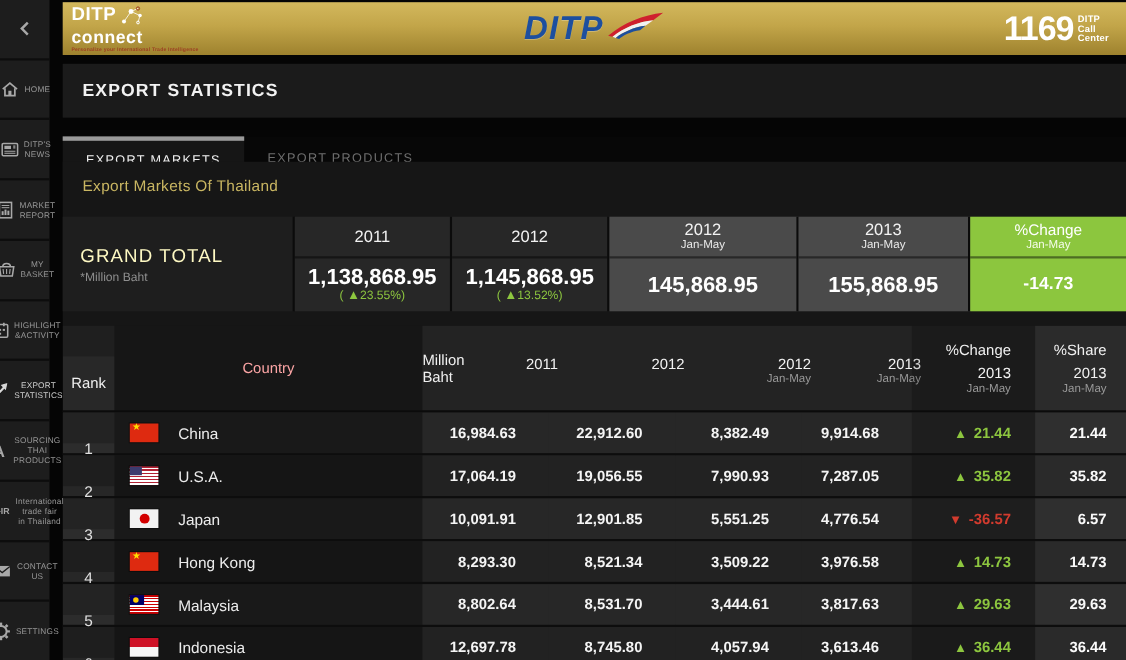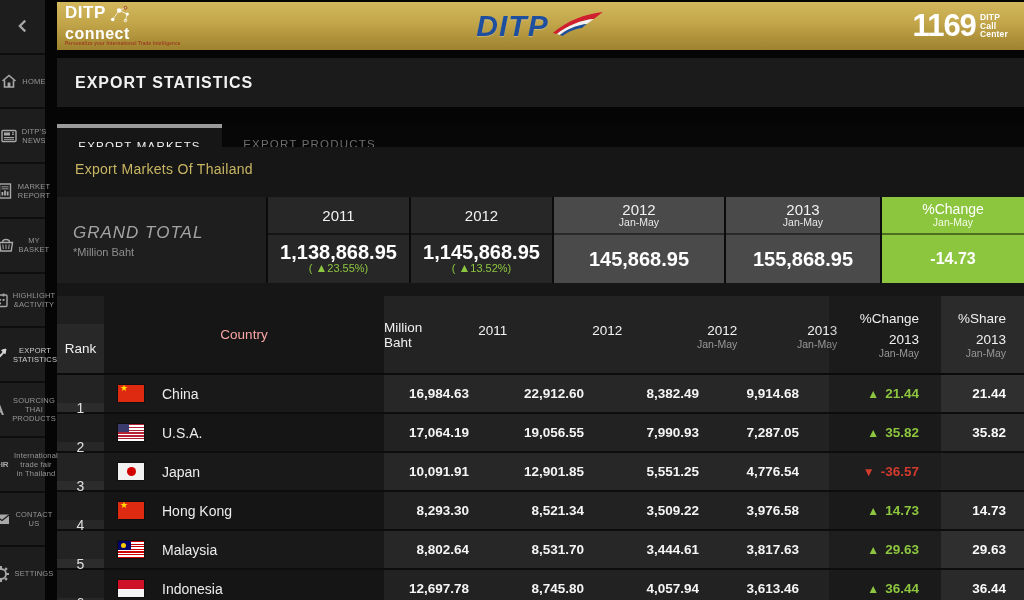--- a/index.html
+++ b/index.html
@@ -38,21 +38,21 @@
   .tab.active{left:0;width:165px;background:#161616;border-top:4px solid #9a9a9a;color:#f0f0f0;}
   .tab.inactive{left:165px;width:175px;color:#6e6e6e;}
   .content-bg{position:absolute;left:57px;top:147px;width:967px;height:453px;background:#161616;}
   .subtitle{position:absolute;left:75px;top:161px;font-size:14px;color:#c9b662;letter-spacing:.3px;}
 
   
   .gt{position:absolute;left:57px;top:197px;width:967px;height:86px;display:flex;}
   .gt-col{box-sizing:border-box;border-right:2px solid #0b0b0b;display:flex;flex-direction:column;}
   .gt-col:last-child{border-right:none;}
   .gt-label{width:211px;background:#1e1e1e;justify-content:center;padding-left:16px;}
-  .gt-label .gl1{color:#a3a3a3;font-size:17px;letter-spacing:1px;font-style:italic;}
+  .gt-label .gl1{color:#fef9c3;font-size:17px;letter-spacing:1px;}
   .gt-label .gl2{color:#8f8f8f;font-size:11px;margin-top:3px;}
   .gt-head{height:38px;display:flex;flex-direction:column;align-items:center;justify-content:center;border-bottom:2px solid rgba(0,0,0,.45);box-sizing:border-box;}
   .gt-val{flex:1;display:flex;flex-direction:column;align-items:center;justify-content:center;}
   .gt-dark{background:#272727;}
   .gt-grey{background:#4a4a4a;}
   .gt-green{background:#8cc63e;}
   .gt-head .y{color:#f2f2f2;font-size:15px;line-height:15px;}
   .gt-head .sub{color:#e8e8e8;font-size:10.5px;line-height:11px;}
   .gt-green .y{color:#fff;font-size:14px;}
   .gt-green .sub{color:#f4fbe8;}
@@ -423,20 +423,21 @@
       <span class="cname">Japan</span>
     </div>
     <div class="cell c-num c-2011 ov-num">10,091.91</div>
     <div class="cell c-num c-2012 ov-num">12,901.85</div>
     <div class="cell c-num c-2012jm ov-num">5,551.25</div>
     <div class="cell c-num c-2013jm ov-num">4,776.54</div>
     <div class="cell c-change ov-chg">
       <span class="arr down">▼</span>
       <span class="chg-val down">-36.57</span>
     </div>
+    <div class="cell c-share ov-share">6.57</div>
   </div>
         <div class="trow">
     <div class="cell c-rank ov-rank">4</div>
     <div class="cell c-country ov-country">
       <span class="flag flag-hk"></span>
       <span class="cname">Hong Kong</span>
     </div>
     <div class="cell c-num c-2011 ov-num">8,293.30</div>
     <div class="cell c-num c-2012 ov-num">8,521.34</div>
     <div class="cell c-num c-2012jm ov-num">3,509.22</div>

